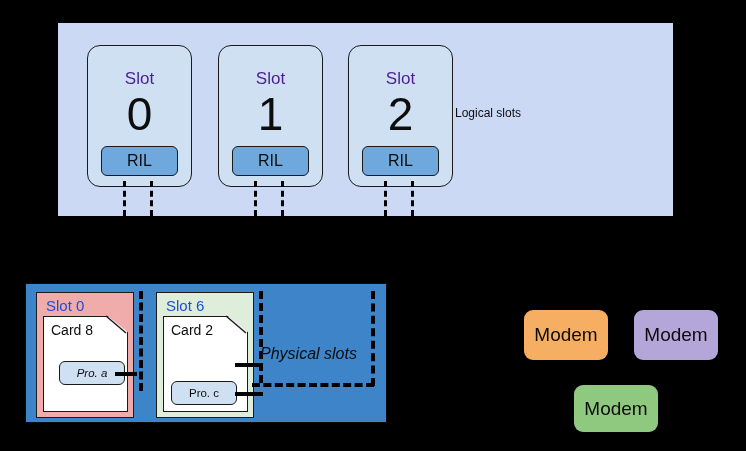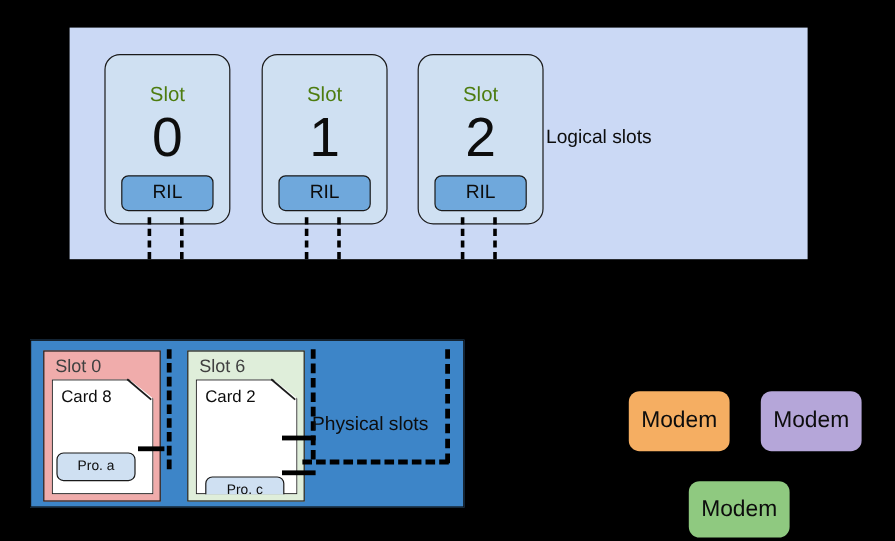--- a/index.html
+++ b/index.html
@@ -2,43 +2,43 @@
 <html><head>
 <meta charset="utf-8">
 <style>
   html,body{margin:0;padding:0;background:#000;}
   body{width:746px;height:451px;overflow:hidden;
        font-family:"Liberation Sans","DejaVu Sans",sans-serif;}
   #stage{position:relative;width:746px;height:451px;background:#000;}
 
   
   .abs{position:absolute;box-sizing:border-box;}
-  .ctr{display:flex;align-items:center;justify-content:center;margin-top:16px;}
+  .ctr{display:flex;align-items:center;justify-content:center;}
 
   
   #logical-region{left:58px;top:23px;width:615px;height:193px;background:#cbd9f5;}
   .logical-slot{background:#cfe0f2;border:1.4px solid #1a1a1a;border-radius:13px;}
   .slot-word{position:absolute;left:0;right:0;top:23px;text-align:center;
-             font-size:17px;color:#4d7c0f;}
+             font-size:17px;color:#4c1d95;}
   .slot-num{position:absolute;left:0;right:0;top:42px;text-align:center;
             font-size:46px;line-height:52px;color:#0d0d0d;}
   .ril-box{position:absolute;left:13px;right:13px;bottom:10px;height:28px;
            background:#6fa8dc;border:1.3px solid #1a1a1a;border-radius:6px;
            font-size:16px;color:#0d0d0d;}
 
   
   .drop{position:absolute;width:0;border-left:3px dashed #000;}
 
   
   #physical-region{left:25px;top:283px;width:362px;height:140px;
                    background:#3d85c8;border:1.5px solid #0d0d0d;}
   .phys-slot{position:absolute;border:1.5px solid #1a1a1a;}
   #phys-slot-0{left:10px;top:8px;width:96px;height:124px;background:#f0acab;}
   #phys-slot-1{left:130px;top:8px;width:96px;height:124px;background:#dfeeda;}
-  .phys-slot-label{position:absolute;left:9px;top:4px;font-size:15px;color:#404040;}
+  .phys-slot-label{position:absolute;left:9px;top:4px;font-size:15px;color:#1d4ed8;}
   .sim-card{position:absolute;left:6px;top:23px;width:83px;height:94px;
             background:#ffffff;border:1.4px solid #1a1a1a;
             clip-path:polygon(0 0,76% 0,100% 17%,100% 100%,0 100%);}
   .card-label{position:absolute;left:7px;top:5px;font-size:14px;color:#0d0d0d;}
   .pro-box{position:absolute;background:#cfe0f2;border:1.3px solid #1a1a1a;
            border-radius:6px;font-size:11.5px;color:#0d0d0d;}
 
   
   .vdash{position:absolute;width:0;border-left:4px dashed #000;}
   .hdash{position:absolute;height:0;border-top:4px dashed #000;}
@@ -75,57 +75,57 @@
       <div class="ril-box ctr">RIL</div>
     </div>
 
     <div class="drop" style="left:65px;top:158px;height:35px;"></div>
     <div class="drop" style="left:92px;top:158px;height:35px;"></div>
     <div class="drop" style="left:196px;top:158px;height:35px;"></div>
     <div class="drop" style="left:223px;top:158px;height:35px;"></div>
     <div class="drop" style="left:326px;top:158px;height:35px;"></div>
     <div class="drop" style="left:353px;top:158px;height:35px;"></div>
 
-    <div class="abs" style="left:397px;top:83px;font-size:16px;color:#0d0d0d;">Logical slots</div>
+    <div class="abs" style="left:397px;top:83px;font-size:12px;color:#0d0d0d;">Logical slots</div>
   </div>
 
   <div class="abs" id="physical-region">
 
     <div class="phys-slot" id="phys-slot-0">
       <div class="phys-slot-label">Slot 0</div>
       <div class="sim-card">
         <div class="card-label">Card 8</div>
-        <div class="pro-box ctr" style="left:3px;top:44px;width:64px;height:22px;">Pro. a</div>
+        <div class="pro-box ctr" style="left:15px;top:44px;width:64px;height:22px;font-style:italic;">Pro. a</div>
       </div>
 
       <svg class="abs" style="left:6px;top:23px;width:85px;height:96px;overflow:visible;">
         <line x1="63" y1="0" x2="83" y2="17" stroke="#1a1a1a" stroke-width="1.5"></line>
       </svg>
 
       <div class="solid-stub" style="left:78px;top:79px;width:22px;"></div>
     </div>
 
     <div class="phys-slot" id="phys-slot-1">
       <div class="phys-slot-label">Slot 6</div>
       <div class="sim-card">
         <div class="card-label">Card 2</div>
-        <div class="pro-box ctr" style="left:7px;top:64px;width:64px;height:22px;text-decoration:underline;">Pro. c</div>
+        <div class="pro-box ctr" style="left:7px;top:64px;width:64px;height:22px;">Pro. c</div>
       </div>
       <svg class="abs" style="left:6px;top:23px;width:85px;height:96px;overflow:visible;">
         <line x1="63" y1="0" x2="83" y2="17" stroke="#1a1a1a" stroke-width="1.5"></line>
       </svg>
       <div class="solid-stub" style="left:78px;top:70px;width:28px;"></div>
       <div class="solid-stub" style="left:78px;top:99px;width:28px;"></div>
     </div>
 
     <div class="vdash" style="left:113px;top:7px;height:100px;"></div>
     <div class="vdash" style="left:233px;top:7px;height:92px;"></div>
     <div class="vdash" style="left:345px;top:7px;height:95px;"></div>
     <div class="hdash" style="left:226px;top:99px;width:122px;"></div>
 
-    <div class="abs" style="left:234px;top:61px;font-size:16px;color:#0d0d0d;white-space:nowrap;">Physical slots</div>
+    <div class="abs" style="left:234px;top:61px;font-size:16px;color:#0d0d0d;white-space:nowrap;font-style:italic;">Physical slots</div>
   </div>
 
   <div class="abs modem ctr" id="modem-orange">Modem</div>
   <div class="abs modem ctr" id="modem-purple">Modem</div>
   <div class="abs modem ctr" id="modem-green">Modem</div>
 
 </div>
 
 </body></html>

